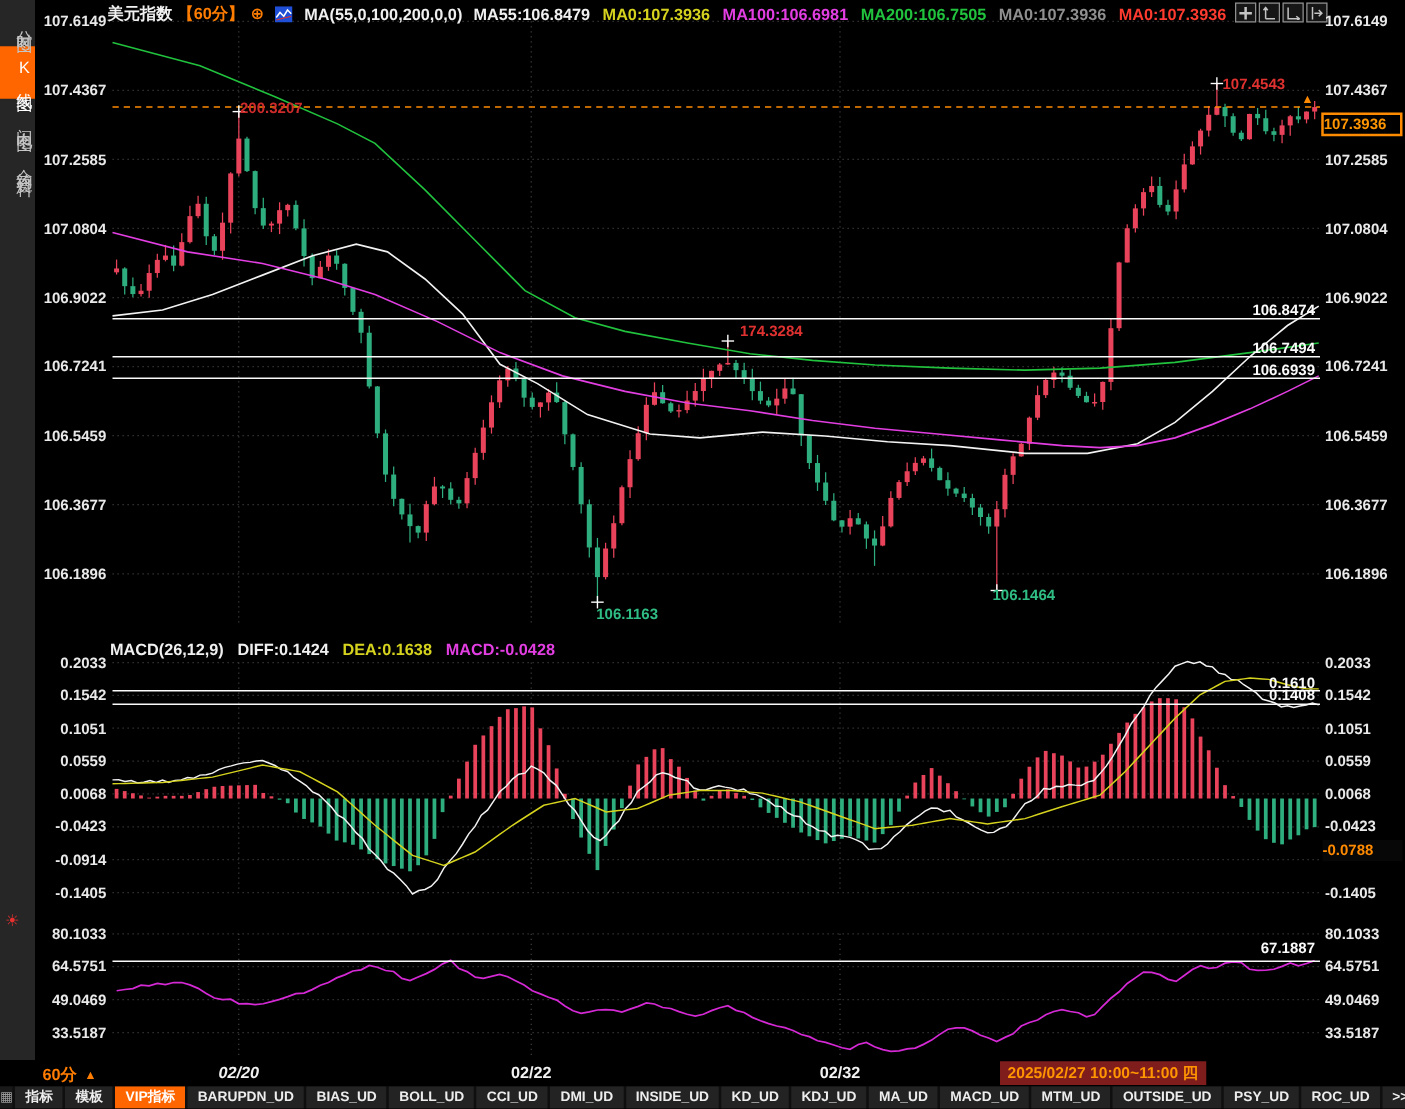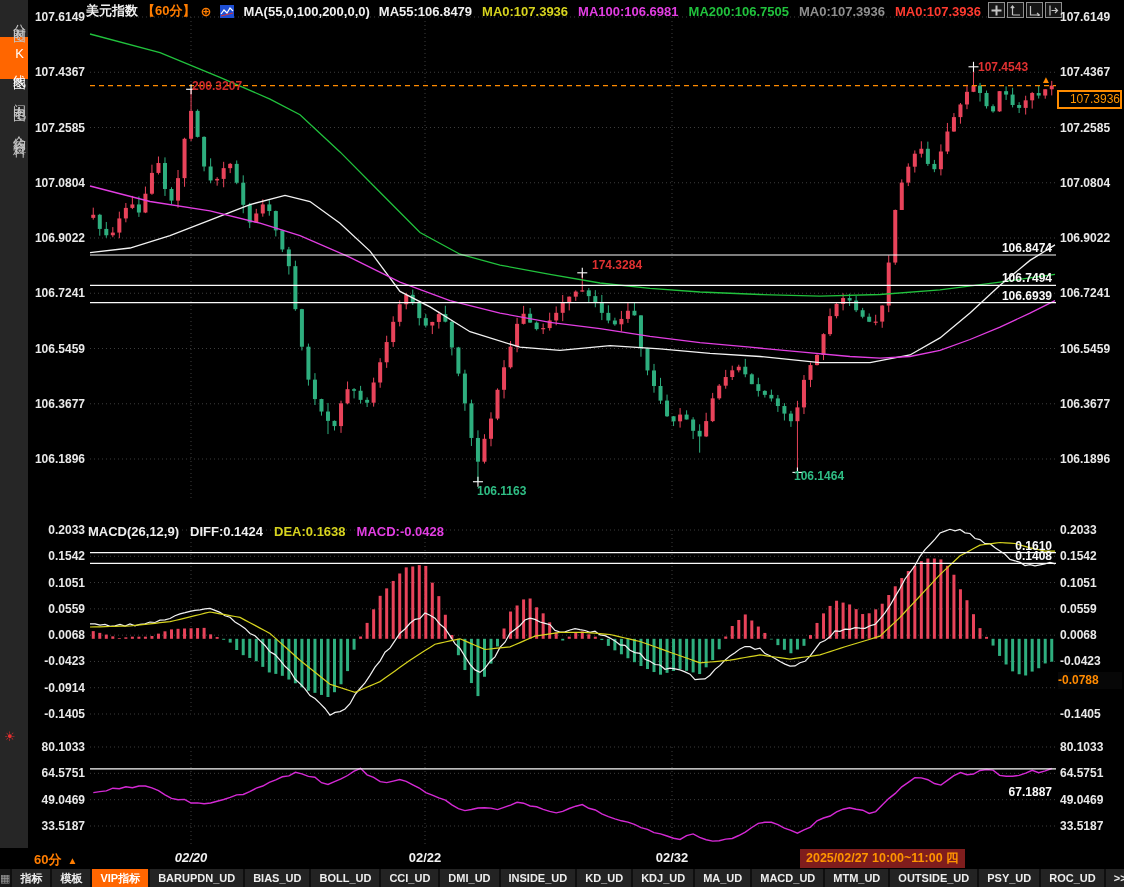--- a/index.html
+++ b/index.html
@@ -12,27 +12,27 @@
   .right-col{left:1060px;width:62px;text-align:left;}
   .sidebar{position:absolute;left:0;top:0;width:28px;height:848px;background:#262626;}
   .side-tab{writing-mode:vertical-rl;text-orientation:upright;width:28px;box-sizing:border-box;
             padding:9px 0;margin-bottom:5px;text-align:center;font-size:13px;letter-spacing:3px;
             color:#c6c6c6;cursor:pointer;}
   .side-tab.active{background:#ff6600;color:#fff;}
   .hdr{position:absolute;top:2px;left:86px;display:flex;gap:9px;align-items:center;
        font-size:13px;font-weight:700;white-space:nowrap;}
   .legend-row{display:flex;gap:10px;align-items:center;}
   .c-white{color:#f0f0f0;} .c-yellow{color:#d6d31e;} .c-magenta{color:#e23ee2;} .c-orange{color:#ff7d00;}
-  .panel-hdr{position:absolute;left:88px;display:flex;gap:11px;font-size:13px;font-weight:700;white-space:nowrap;margin-top:12px;}
+  .panel-hdr{position:absolute;left:88px;display:flex;gap:11px;font-size:13px;font-weight:700;white-space:nowrap;}
   .hline-label{position:absolute;width:90px;text-align:right;right:72px;font-size:12px;
                font-weight:700;color:#fafafa;white-space:nowrap;}
   .annot{position:absolute;font-size:12px;font-weight:700;white-space:nowrap;}
   .price-tag{position:absolute;left:1057px;top:90px;width:61px;height:15px;line-height:15px;
              border:2px solid #ff8c00;background:#000;color:#ff9500;font-size:12px;
-             font-weight:400;text-align:right;}
+             font-weight:700;text-align:left;}
   .tag-arrow{position:absolute;left:1041px;top:74px;color:#ff8a00;font-size:10px;}
   .macd-tag{position:absolute;left:1058px;top:672px;width:64px;height:17px;line-height:17px;
             background:#070707;color:#ff8a00;font-size:12px;font-weight:700;}
   .toolbar{position:absolute;left:988px;top:2px;display:flex;gap:2px;}
   .ticon{width:15px;height:14px;border:1px solid #8f8f8f;background:#161616;display:flex;
          align-items:center;justify-content:center;cursor:pointer;}
   .xdate{position:absolute;top:850px;transform:translateX(-50%);font-size:13px;font-weight:700;color:#f2f2f2;}
   .period-box{position:absolute;left:34px;top:851px;display:flex;gap:6px;align-items:center;
               font-size:13px;font-weight:700;color:#ff7d00;cursor:pointer;}
   .session{position:absolute;left:800px;top:849px;background:#7f1d1d;color:#ff9500;
@@ -644,21 +644,21 @@
       <div class="tb">PSY_UD</div>
       <div class="tb">ROC_UD</div>
       <div class="tb">&gt;&gt;</div>
     </div>
 
 <div class="hline-label" style="top: 241.01px;">106.8474</div>
     <div class="hline-label" style="top: 271.4px;">106.7494</div>
     <div class="hline-label" style="top: 288.611px;">106.6939</div>
     <div class="hline-label" style="top: 538.639px;">0.1610</div>
     <div class="hline-label" style="top: 549.45px;">0.1408</div>
-    <div class="hline-label" style="top: 785px;">67.1887</div>
+    <div class="hline-label" style="top: 751px;">67.1887</div>
     <div class="axis-label left-col" style="top: 17px;">107.6149</div>
     <div class="axis-label left-col" style="top: 72.2616px;">107.4367</div>
     <div class="axis-label left-col" style="top: 127.523px;">107.2585</div>
     <div class="axis-label left-col" style="top: 182.754px;">107.0804</div>
     <div class="axis-label left-col" style="top: 238.016px;">106.9022</div>
     <div class="axis-label left-col" style="top: 293.246px;">106.7241</div>
     <div class="axis-label left-col" style="top: 348.508px;">106.5459</div>
     <div class="axis-label left-col" style="top: 403.769px;">106.3677</div>
     <div class="axis-label left-col" style="top: 459px;">106.1896</div>
     <div class="axis-label right-col" style="top: 17px;">107.6149</div>

